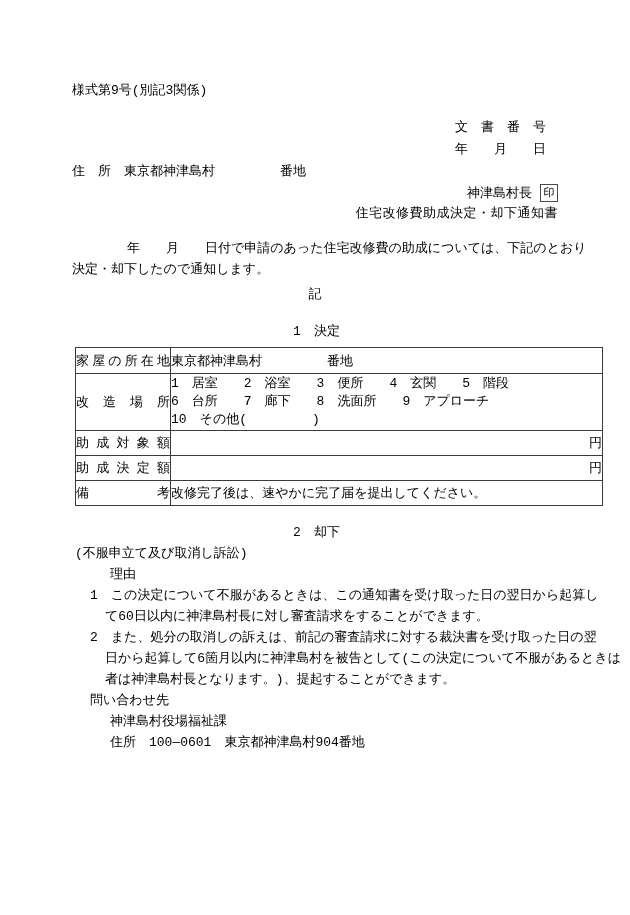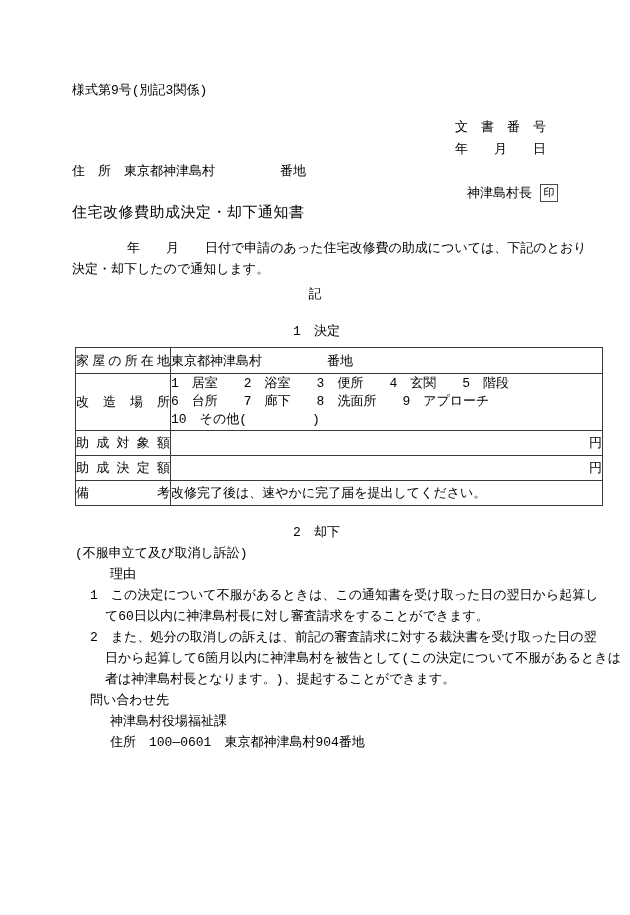--- a/index.html
+++ b/index.html
@@ -23,21 +23,21 @@
   .addressee { margin-top:0; }
   
   .mayor-row { display:flex; justify-content:flex-end; align-items:center; height:21px; }
   .mayor-name { white-space:nowrap; }
   .seal-box {
     display:inline-block; margin-left:8px;
     border:1px solid #4a4a4a;
     width:16px; height:16px; line-height:16px;
     text-align:center; font-size:11px;
   }
-  .doc-title { text-align:left; line-height:21px; font-size:15px; letter-spacing:0.5px; }
+  .doc-title { text-align:right; line-height:21px; font-size:13px; letter-spacing:0.5px; }
   .intro { margin-top:14px; }
   .pl-55 { padding-left:55px; }
   .pl-38 { padding-left:38px; }
   .pl-33 { padding-left:33px; }
   .pl-18 { padding-left:18px; }
   .pl-3  { padding-left:3px; }
   .ki { text-align:center; margin-top:4px; }
   .sec { margin-top:16px;text-align:center; }
   
   table.decision {

